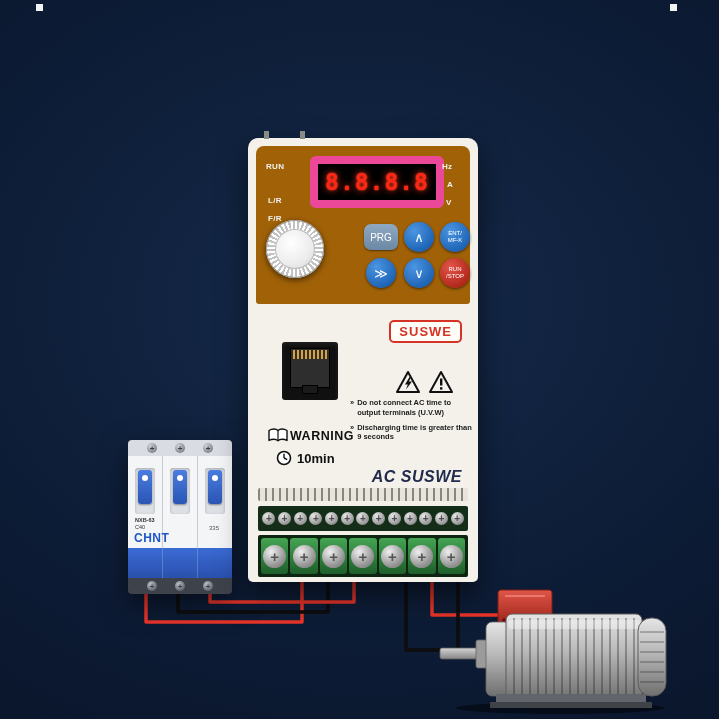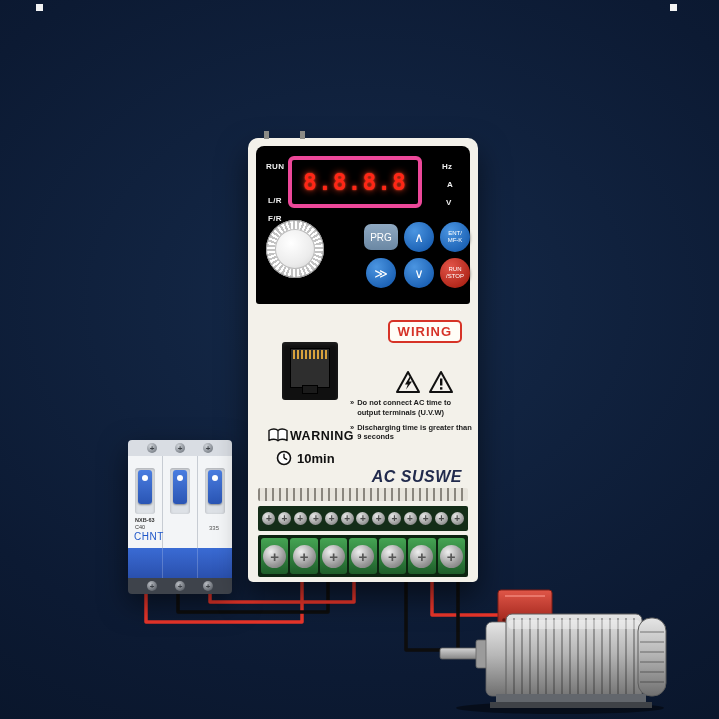--- a/index.html
+++ b/index.html
@@ -13,24 +13,24 @@
     font-size:40px;font-weight:800;letter-spacing:1px;z-index:3}
 
   
   .wires{position:absolute;inset:0;z-index:1;pointer-events:none}
 
   
   .vfd{position:absolute;left:248px;top:138px;width:230px;height:444px;background:#f3f1ea;
     border-radius:10px 10px 5px 5px;z-index:2;box-shadow:0 14px 30px rgba(0,0,0,.55)}
   .antenna{position:absolute;top:-7px;width:5px;height:8px;background:#8b8b86}
   .antenna.a1{left:16px}.antenna.a2{left:52px}
-  .panel{position:absolute;left:8px;top:8px;width:214px;height:158px;background:#000000;
+  .panel{position:absolute;left:8px;top:8px;width:214px;height:158px;background:#a16207;
     border-radius:8px 8px 3px 3px}
   .pl{position:absolute;color:#f0f0f0;font-size:8px;font-weight:700;letter-spacing:.3px}
-  .display{position:absolute;left:32px;top:10px;width:134px;height:52px;border:4px solid #ec4899;
+  .display{position:absolute;left:54px;top:10px;width:134px;height:52px;border:8px solid #ec4899;
     border-radius:6px;background:#000;display:flex;align-items:center;justify-content:center}
   .digits{font-family:"DejaVu Sans Mono",monospace;font-weight:700;font-size:23px;color:#ff2616;
     letter-spacing:1px;text-shadow:0 0 7px rgba(255,60,30,.95),0 0 2px rgba(255,70,40,1)}
   .knob{position:absolute;left:10px;top:74px;width:58px;height:58px;border-radius:50%;
     background:repeating-conic-gradient(#ffffff 0deg 5deg,#c2c2c2 5deg 10deg);
     box-shadow:0 2px 6px rgba(0,0,0,.6), inset 0 0 0 1px #9a9a9a}
   .knob::after{content:"";position:absolute;left:9px;top:9px;width:40px;height:40px;border-radius:50%;
     background:radial-gradient(circle at 40% 35%, #ffffff 0%, #ececec 60%, #cfcfcf 100%);
     box-shadow:inset 0 0 0 1px #bcbcbc}
   .btn{position:absolute;display:flex;align-items:center;justify-content:center;color:#fff;font-weight:400}
@@ -90,21 +90,21 @@
   .sep.s1{left:34px}.sep.s2{left:69px}
   .slot{position:absolute;top:12px;width:20px;height:46px;background:#dde1e6;border-radius:3px;
     box-shadow:inset 0 1px 3px rgba(0,0,0,.25)}
   .slot.p1{left:7px}.slot.p2{left:42px}.slot.p3{left:77px}
   .lever{position:absolute;top:14px;width:14px;height:34px;border-radius:3px;
     background:linear-gradient(#4a7de0,#2a55b4);box-shadow:0 1px 2px rgba(0,0,0,.4)}
   .lever::after{content:"";position:absolute;left:4px;top:5px;width:6px;height:6px;border-radius:50%;background:#fff}
   .lever.p1{left:10px}.lever.p2{left:45px}.lever.p3{left:80px}
   .bk-model{position:absolute;left:7px;top:61px;font-size:5.5px;font-weight:700;color:#333}
   .bk-rating{position:absolute;left:7px;top:68px;font-size:5.5px;color:#333}
-  .bk-brand{position:absolute;left:6px;top:75px;font-size:10px;font-weight:400;color:#1f57c9;letter-spacing:.5px}
+  .bk-brand{position:absolute;left:6px;top:75px;font-size:12px;font-weight:700;color:#1f57c9;letter-spacing:.5px}
   .bk-side{position:absolute;right:13px;top:69px;font-size:6px;color:#555}
   .bk-blue{position:relative;height:30px;background:linear-gradient(#3a6bd4,#2a50ad)}
   .bk-blue .sep{background:rgba(255,255,255,.2)}
   .bk-bottom{height:16px;background:#3e434b;border-radius:0 0 4px 4px;display:flex;align-items:center;
     justify-content:space-around;padding:0 10px}
   .bk-bottom .mscrew{background:radial-gradient(circle at 35% 30%,#b9bdc3,#61666d 75%)}
 
   
   .motorwrap{position:absolute;left:432px;top:588px;width:240px;height:126px;z-index:2}
 </style>
@@ -185,21 +185,21 @@
         <span>MF-K</span>
       </div>
       <div class="btn circ blue shift">≫</div>
       <div class="btn circ blue down">∨</div>
       <div class="btn circ redb runstop two">
         <span>RUN</span>
         <span>/STOP</span>
       </div>
     </div>
 
-    <div class="suswe">WIRING</div>
+    <div class="suswe">SUSWE</div>
 
     <div class="rj45">
       <div class="cav"></div>
       <div class="pins"></div>
       <div class="notch"></div>
     </div>
 
     <div class="hazards">
       <svg width="26" height="24" viewBox="0 0 26 24">
         <path d="M13 2 L24 22 H2 Z" fill="#f5f3ee" stroke="#111" stroke-width="2" stroke-linejoin="round"></path>

